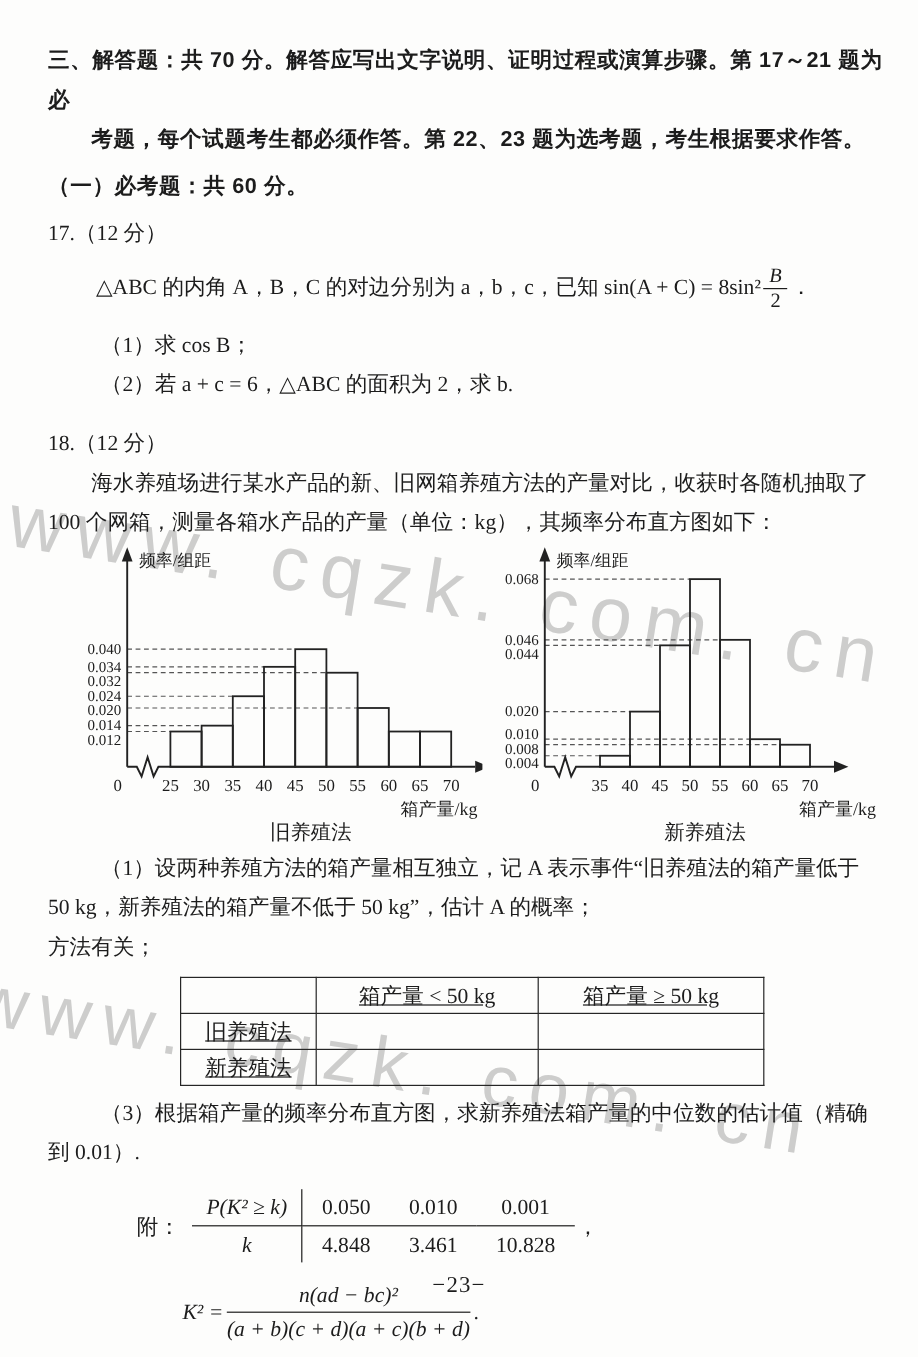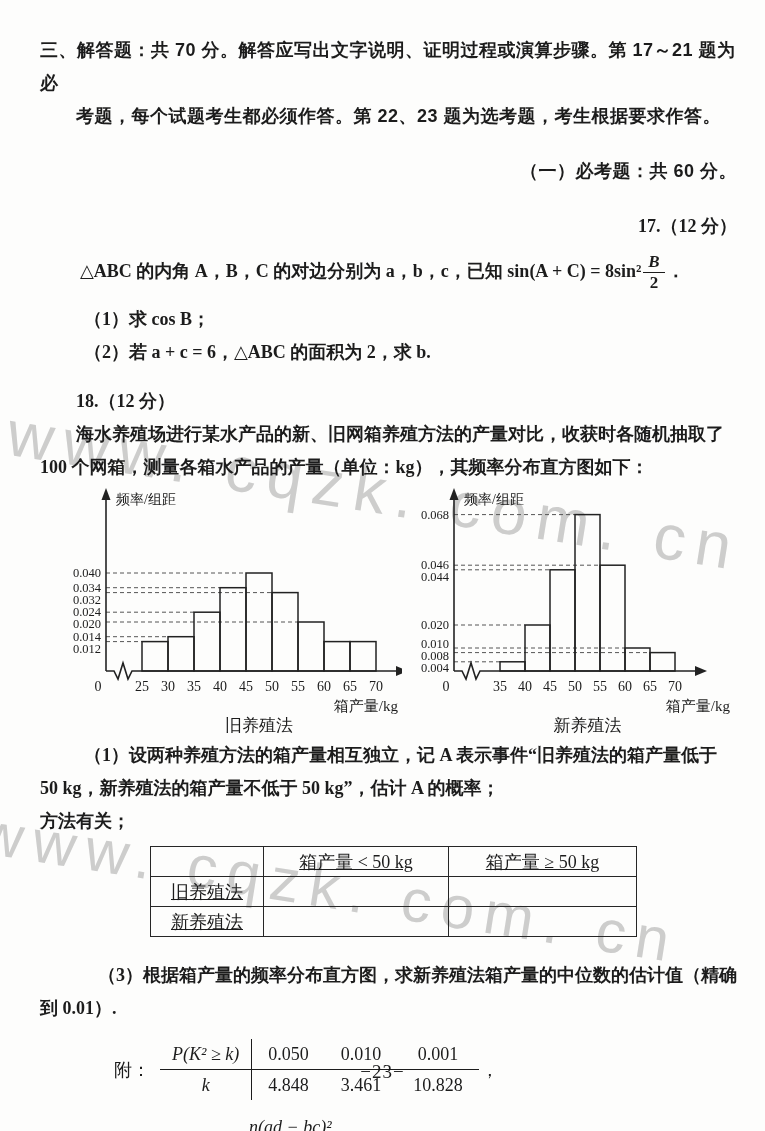--- a/index.html
+++ b/index.html
@@ -3,26 +3,26 @@
 <meta charset="utf-8">
 <style>
   html,body{margin:0;padding:0;background:#e8e8e8;}
   .page{
     position:relative;width:765px;height:1131px;margin:0 auto;
     background:#fdfdfc;color:#1c1c1c;overflow:hidden;
     font-family:"Liberation Serif","DejaVu Serif",serif;
     font-size:18px;
   }
   .content{position:relative;z-index:1;padding:34px 28px 0 40px;}
-  p{margin:0;line-height:33px;font-weight:bold;}
+  p{margin:0;line-height:33px;}
   .bold-head{font-family:"Liberation Sans","DejaVu Sans",sans-serif;font-weight:700;letter-spacing:0.5px;}
   .indent-hang{padding-left:36px;}
   .indent-q{padding-left:44px;}
-  .mt6{margin-top:22px;text-align:right;}
-  .mt16{margin-top:16px;margin-left:36px;}
+  .mt6{margin-top:6px;}
+  .mt16{margin-top:16px;}
   .it{font-style:italic;}
   
   .frac{display:inline-block;vertical-align:middle;text-align:center;line-height:1.1;font-size:17px;margin:0 2px;}
   .frac .num{display:block;border-bottom:1.3px solid #1c1c1c;padding:0 5px 1px;}
   .frac .den{display:block;padding-top:1px;}
   .stem-line{padding-left:40px;margin:8px 0 10px;line-height:40px;}
   
   .charts-row{display:flex;align-items:flex-start;margin:2px 0 0 4px;}
   .chart-box{position:relative;}
   svg text{font-family:"Liberation Serif","DejaVu Serif",serif;fill:#1c1c1c;}

